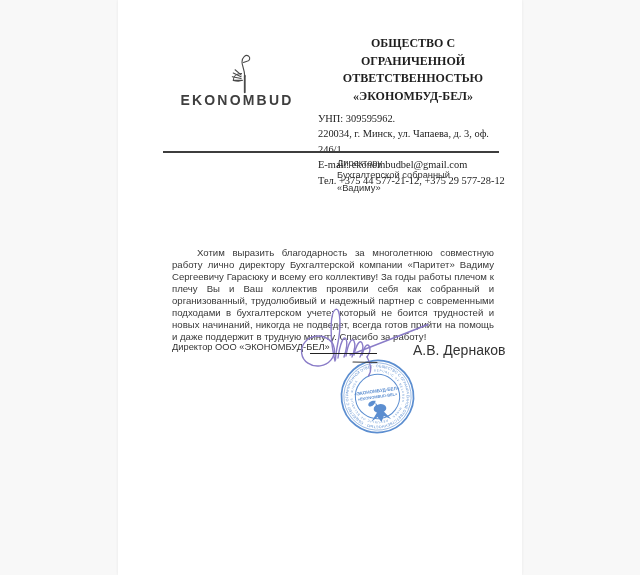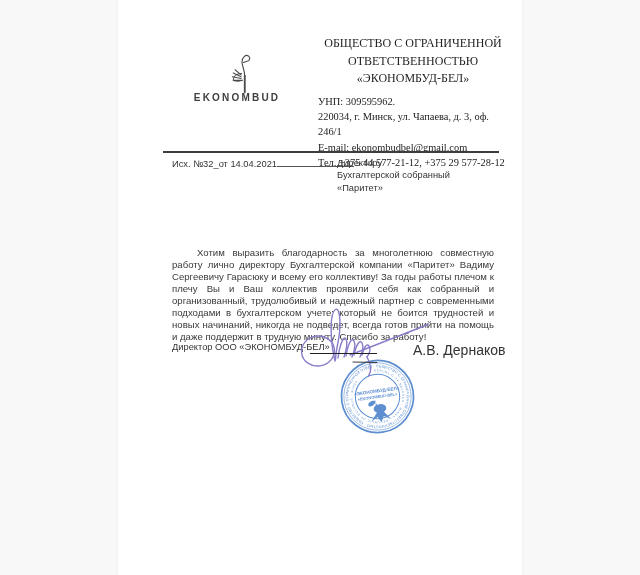--- a/index.html
+++ b/index.html
@@ -13,26 +13,26 @@
   .canvas{position:relative;width:640px;height:575px;}
   .page{
     position:absolute;left:118px;top:0;width:404px;height:575px;
     background:#ffffff;
     box-shadow:0 0 3px rgba(0,0,0,.07);
   }
   
   .logo-icon{position:absolute;left:216px;top:50px;width:52px;height:46px;}
   .brand{
     position:absolute;left:178px;top:92px;width:118px;
-    text-align:center;font-size:10px;letter-spacing:2.2px;
+    text-align:center;font-size:14px;letter-spacing:2.2px;
     color:#3f3f3f;font-weight:bold;
   }
   .company{position:absolute;left:318px;top:35px;width:190px;}
   .c-title{
-    font-family:"Liberation Serif",serif;font-weight:normal;
+    font-family:"Liberation Serif",serif;font-weight:bold;
     font-size:12px;line-height:17.5px;text-align:center;color:#1f1f1f;
   }
   .c-details{margin-top:6px;}
   .c-details div{
     font-family:"Liberation Serif",serif;
     font-size:10.4px;line-height:15.4px;color:#222;
   }
   
   .divider{position:absolute;left:163px;top:151px;width:336px;height:2px;background:#3d3d3d;}
   
@@ -85,27 +85,24 @@
     <div class="c-details">
       <div>УНП: 309595962.</div>
       <div>220034, г. Минск, ул. Чапаева, д. 3, оф. 246/1</div>
       <div>E-mail: ekonombudbel@gmail.com</div>
       <div>Тел. +375 44 577-21-12, +375 29 577-28-12</div>
     </div>
   </div>
 
   <div class="divider"></div>
 
-  <div class="ref">
-    <span>Исх. №32_от 14.04.2021</span><span class="ref-underline"></span>
-  </div>
   <div class="addressee">
     <div>Директору</div>
     <div>Бухгалтерской собранный</div>
-    <div>«Паритет»</div>
+    <div>«Вадиму»</div>
   </div>
 
   <p class="body-text">Хотим выразить благодарность за многолетнюю совместную работу лично директору Бухгалтерской компании «Паритет» Вадиму Сергеевичу Гарасюку и всему его коллективу! За годы работы плечом к плечу Вы и Ваш коллектив проявили себя как собранный и организованный, трудолюбивый и надежный партнер с современными подходами в бухгалтерском учете; который не боится трудностей и новых начинаний, никогда не подведет, всегда готов прийти на помощь и даже поддержит в трудную минуту. Спасибо за работу!</p>
 
   <div class="sig-position">Директор ООО «ЭКОНОМБУД-БЕЛ»</div>
   <div class="sig-line"></div>
   <div class="sig-name">А.В. Дернаков</div>
 
   <svg class="signature-svg" viewBox="0 0 145 84" fill="none" stroke="#8a7cc8" stroke-width="1.4" stroke-linecap="round">
     <ellipse cx="25" cy="52" rx="16.5" ry="15" transform="rotate(-8 25 52)"></ellipse>

